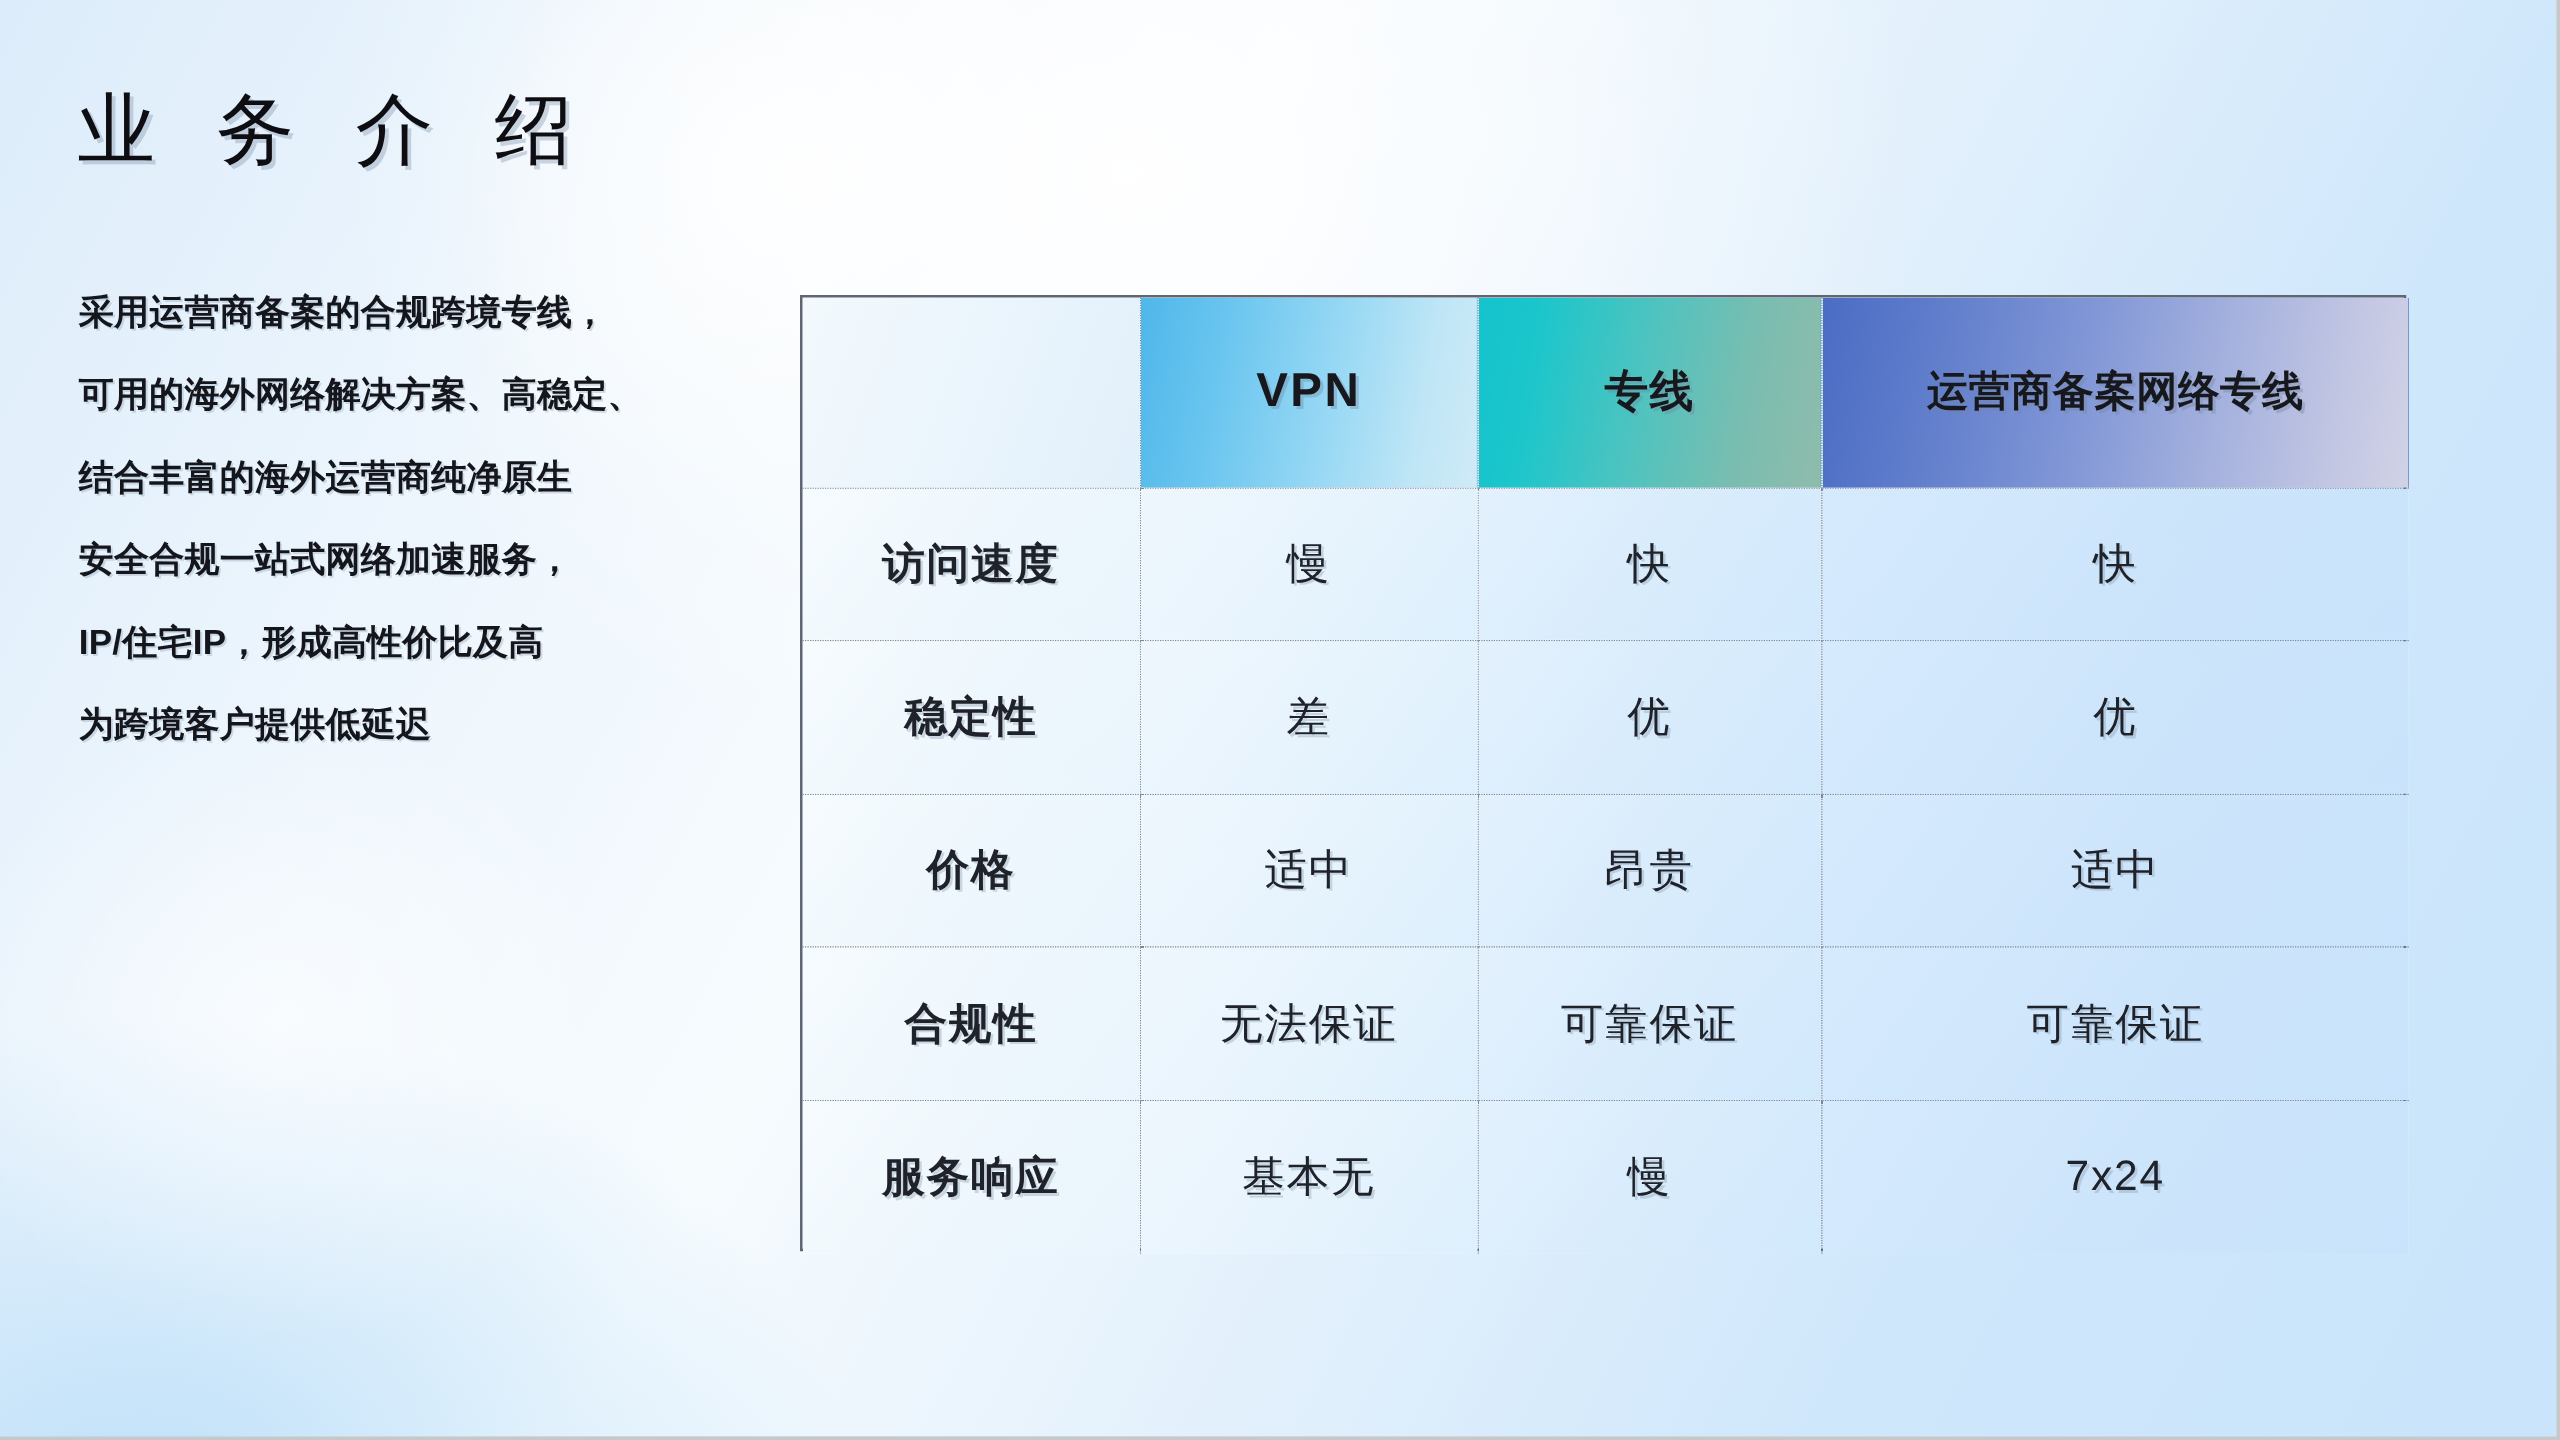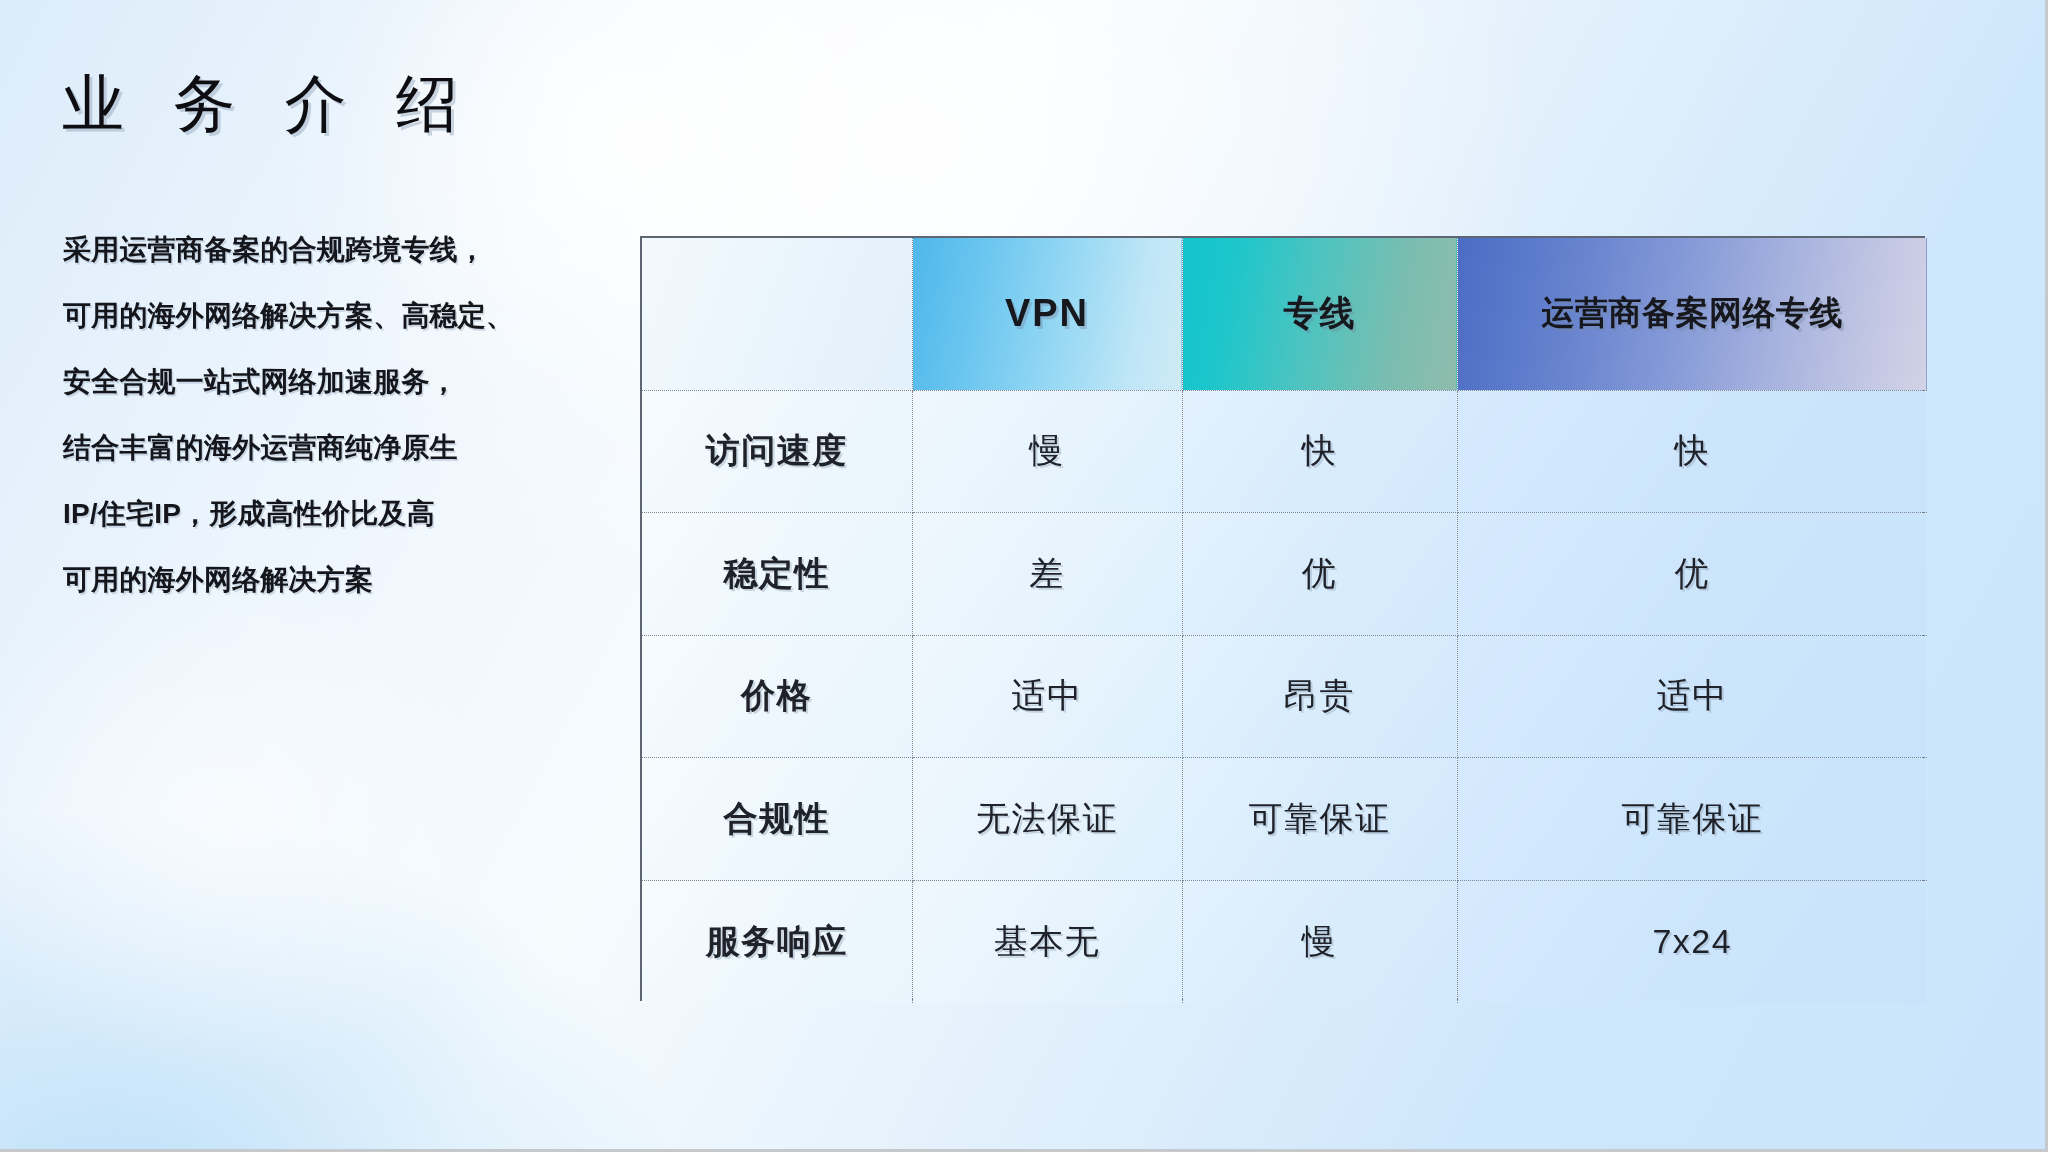--- a/index.html
+++ b/index.html
@@ -147,24 +147,24 @@
 </head>
 <body>
 
 <div id="slide">
 
   <div class="title">业 务 介 绍</div>
 
   <div class="intro">
     <div class="intro-line">采用运营商备案的合规跨境专线，</div>
     <div class="intro-line">可用的海外网络解决方案、高稳定、</div>
+    <div class="intro-line">结合丰富的海外运营商纯净原生</div>
     <div class="intro-line">安全合规一站式网络加速服务，</div>
-    <div class="intro-line">结合丰富的海外运营商纯净原生</div>
     <div class="intro-line">IP/住宅IP，形成高性价比及高</div>
-    <div class="intro-line">可用的海外网络解决方案</div>
+    <div class="intro-line">为跨境客户提供低延迟</div>
   </div>
 
   <div class="table-wrap">
     <table class="cmp">
       <colgroup>
         <col class="c0">
           <col class="c1">
           <col class="c2">
           <col class="c3">
       </colgroup>

